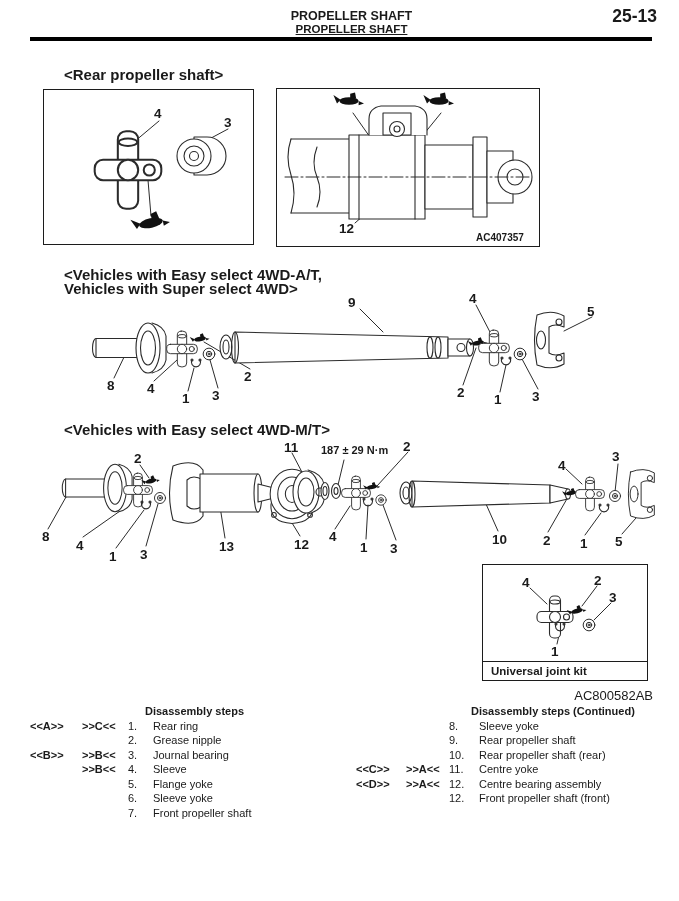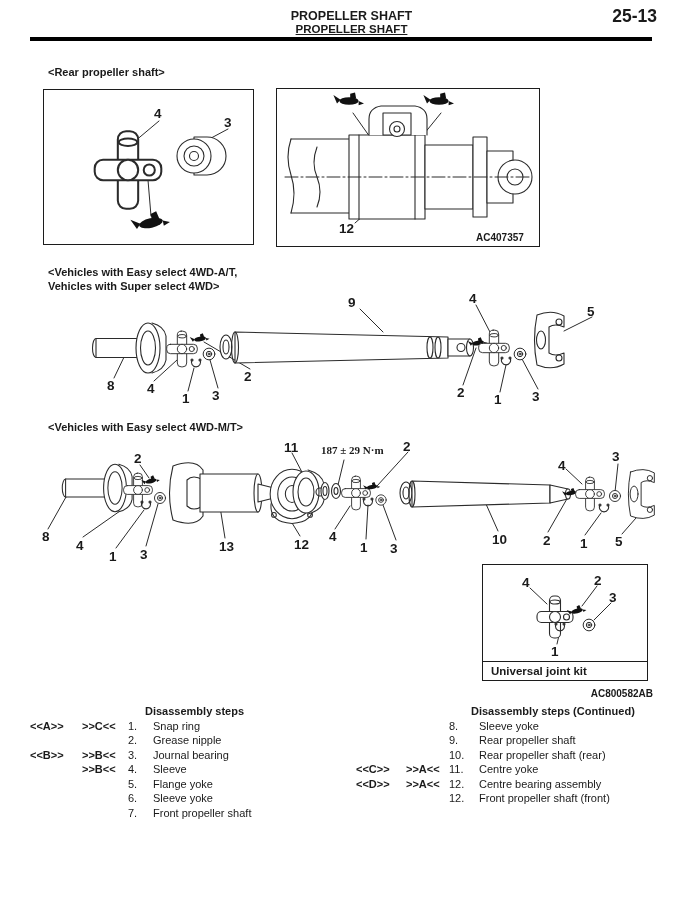--- a/index.html
+++ b/index.html
@@ -4,40 +4,40 @@
 <style>
   html,body{margin:0;padding:0;background:#ffffff;}
   .page{position:relative;width:679px;height:901px;background:#fff;overflow:hidden;
         font-family:"Liberation Sans","DejaVu Sans",sans-serif;color:#1a1a1a;}
   
   .t1{position:absolute;top:9px;left:42px;right:18px;text-align:center;font-weight:700;font-size:12.5px;}
   .t2{position:absolute;top:23px;left:42px;right:18px;text-align:center;font-weight:700;font-size:11.5px;text-decoration:underline;}
   .pagenum{position:absolute;top:6px;right:22px;font-weight:700;font-size:17.5px;}
   .rule{position:absolute;top:37px;left:30px;width:622px;height:4px;background:#000;}
   
-  .lbl{position:absolute;font-weight:700;font-size:11px;white-space:nowrap;}
+  .lbl{position:absolute;font-weight:700;font-size:15px;white-space:nowrap;margin-left:16px;}
   .lbl.rear{left:48px;top:66px;}
   .lbl.at1{left:48px;top:266px;}
   .lbl.at2{left:48px;top:280px;}
   .lbl.mt{left:48px;top:421px;}
   
   .figbox{position:absolute;border:1.5px solid #1c1c1c;background:#fff;box-sizing:border-box;}
   .box1{left:43px;top:89px;width:211px;height:156px;}
   .box2{left:276px;top:88px;width:264px;height:159px;}
   .kitbox{left:482px;top:564px;width:166px;height:117px;}
   .diagram{position:absolute;}
   .s2{left:30px;top:292px;width:630px;height:122px;}
   .s3{left:30px;top:436px;width:640px;height:130px;}
   .art{position:absolute;left:0;top:0;stroke:#2b2b2b;stroke-width:1.1;fill:none;
        stroke-linecap:round;stroke-linejoin:round;}
   .callout{position:absolute;font-weight:700;font-size:13.5px;line-height:1;white-space:nowrap;}
   .figcode{position:absolute;font-weight:700;font-size:10px;white-space:nowrap;margin-left:20px;}
   .code1{left:179px;bottom:3px;}
-  .code2{position:absolute;right:26px;top:688px;font-weight:700;font-size:10px;}
-  .torque{position:absolute;left:291px;top:8px;font-weight:700;font-size:11px;white-space:nowrap;font-family:Liberation Serif, serif;}
+  .code2{position:absolute;right:26px;top:688px;font-weight:400;font-size:13px;}
+  .torque{position:absolute;left:291px;top:8px;font-weight:700;font-size:11px;white-space:nowrap;}
   .kitcaption{position:absolute;left:0;right:0;bottom:0;height:19px;border-top:1.5px solid #1c1c1c;
               font-weight:700;font-size:11.5px;padding:3px 0 0 8px;box-sizing:border-box;background:#fff;}
   
   .lists{position:absolute;left:30px;top:704px;width:645px;height:125px;font-size:11px;line-height:14.5px;}
   .dlist{position:absolute;top:0;}
   .dlist.left{left:0;width:310px;}
   .dlist.right{left:326px;width:318px;}
   .ltitle{font-weight:700;margin-left:115px;}
   .drow{display:flex;}
   .drow span{display:block;white-space:nowrap;}
@@ -346,21 +346,21 @@
   <div class="code2">AC800582AB</div>
 
   <div class="lists">
     <div class="dlist left">
       <div class="ltitle">Disassembly steps</div>
       <div>
           <div class="drow">
             <span class="m1">&lt;&lt;A&gt;&gt;</span>
             <span class="m2">&gt;&gt;C&lt;&lt;</span>
             <span class="num">1.</span>
-            <span class="lab">Snap ring</span>
+            <span class="lab">Rear ring</span>
           </div>
           <div class="drow">
             <span class="m1"></span>
             <span class="m2"></span>
             <span class="num">2.</span>
             <span class="lab">Grease nipple</span>
           </div>
           <div class="drow">
             <span class="m1">&lt;&lt;B&gt;&gt;</span>
             <span class="m2">&gt;&gt;B&lt;&lt;</span>

